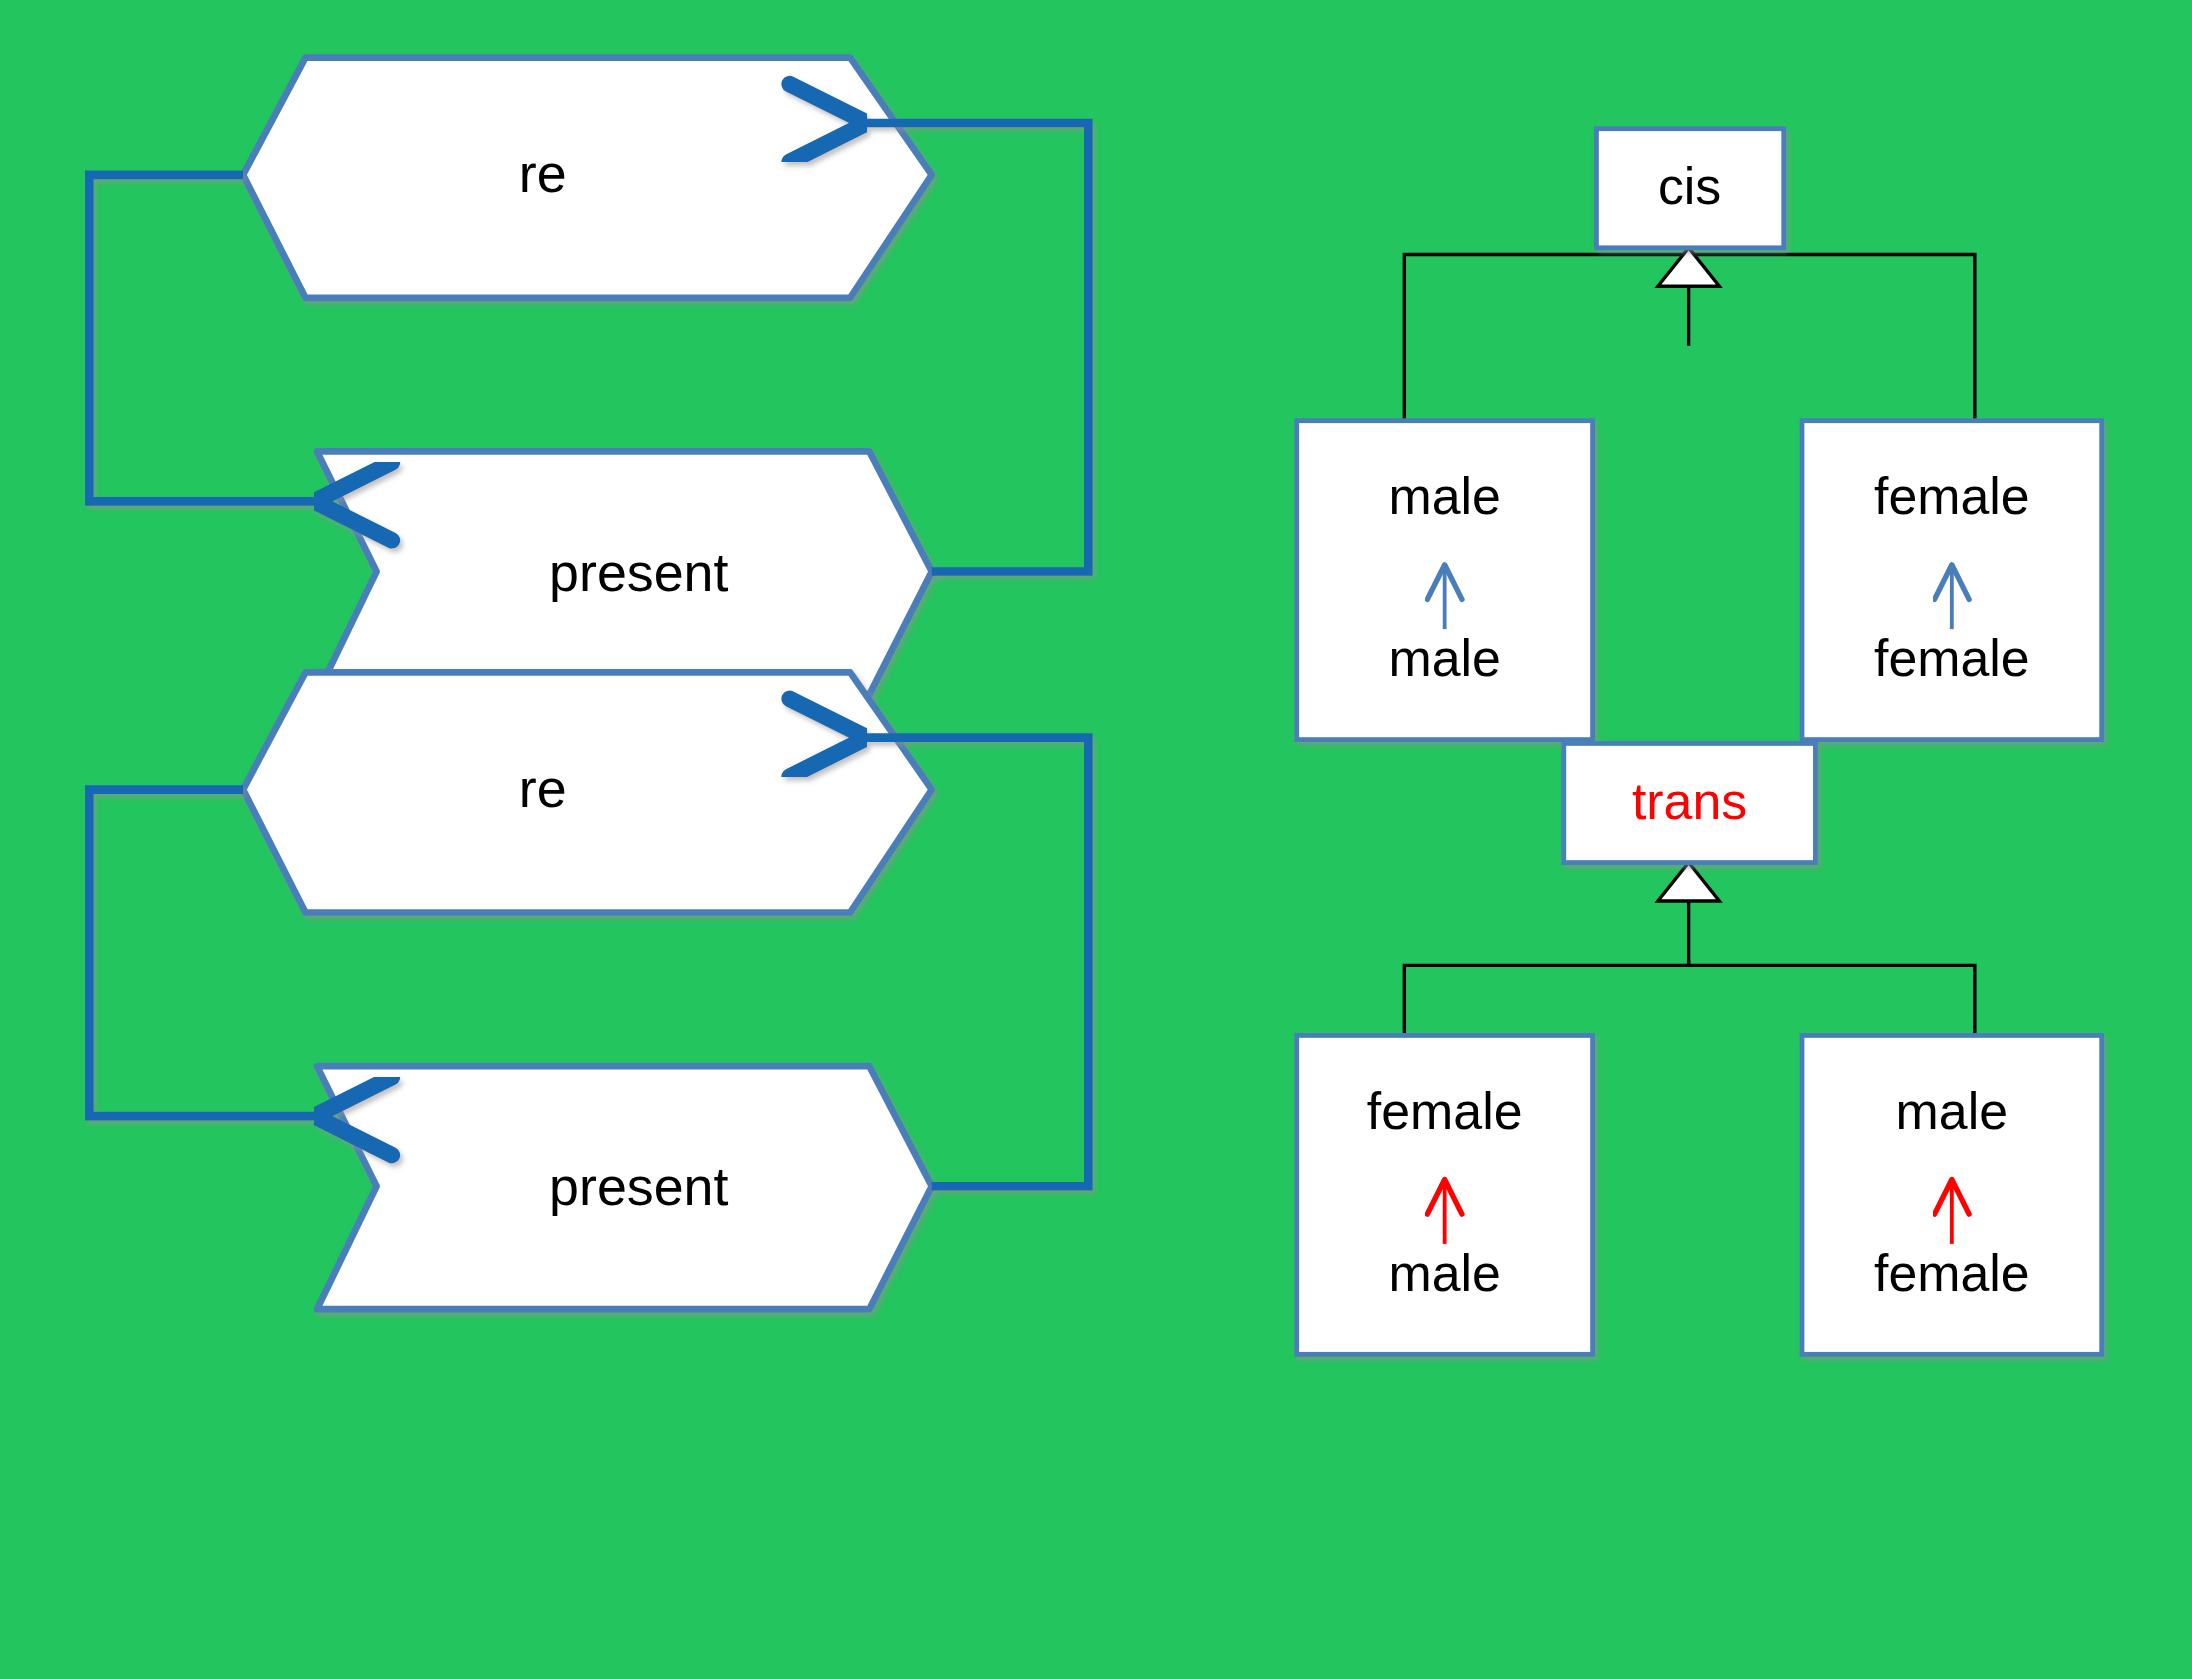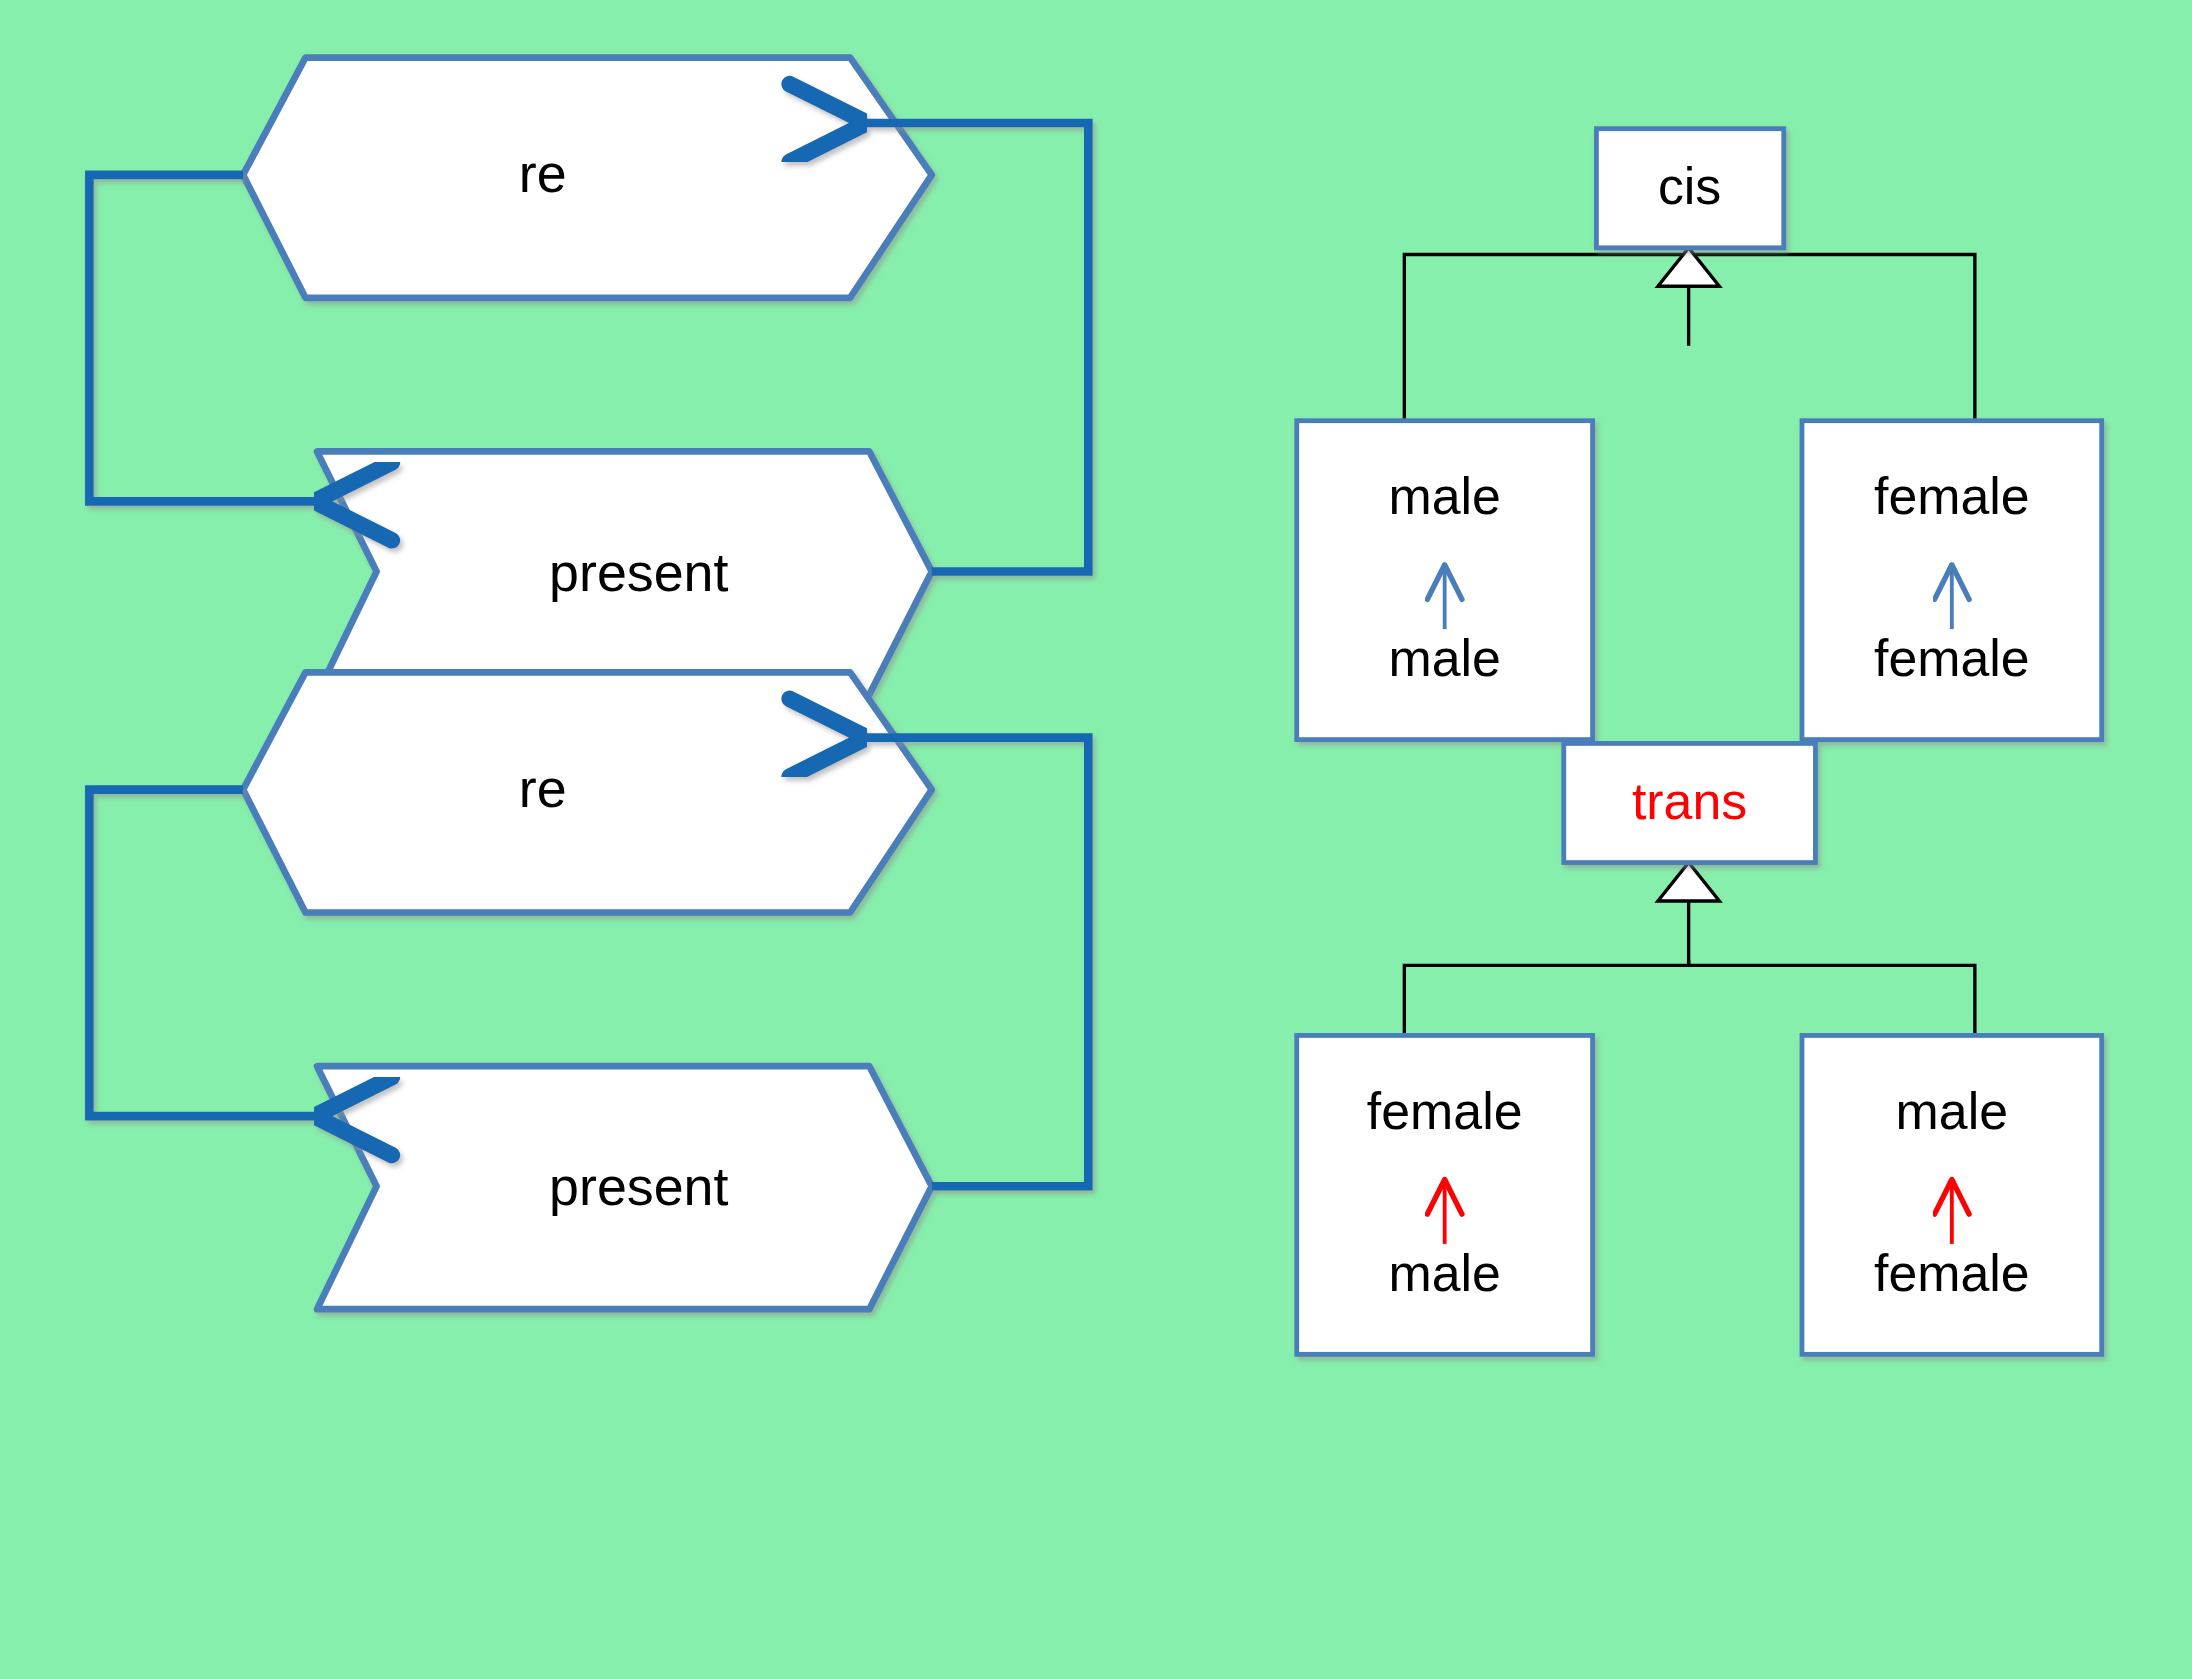--- a/index.html
+++ b/index.html
@@ -10,21 +10,21 @@
   body {
     width: 2192px;
     height: 1679px;
     font-family: "Liberation Sans", sans-serif;
     overflow: hidden;
   }
   #canvas {
     position: relative;
     width: 2192px;
     height: 1679px;
-    background: #86efac;
+    background: #22c55e;
   }
   svg.diagram {
     position: absolute;
     top: 0;
     left: 0;
     width: 2192px;
     height: 1679px;
   }
   .shape-label {
     font-family: "Liberation Sans", sans-serif;

